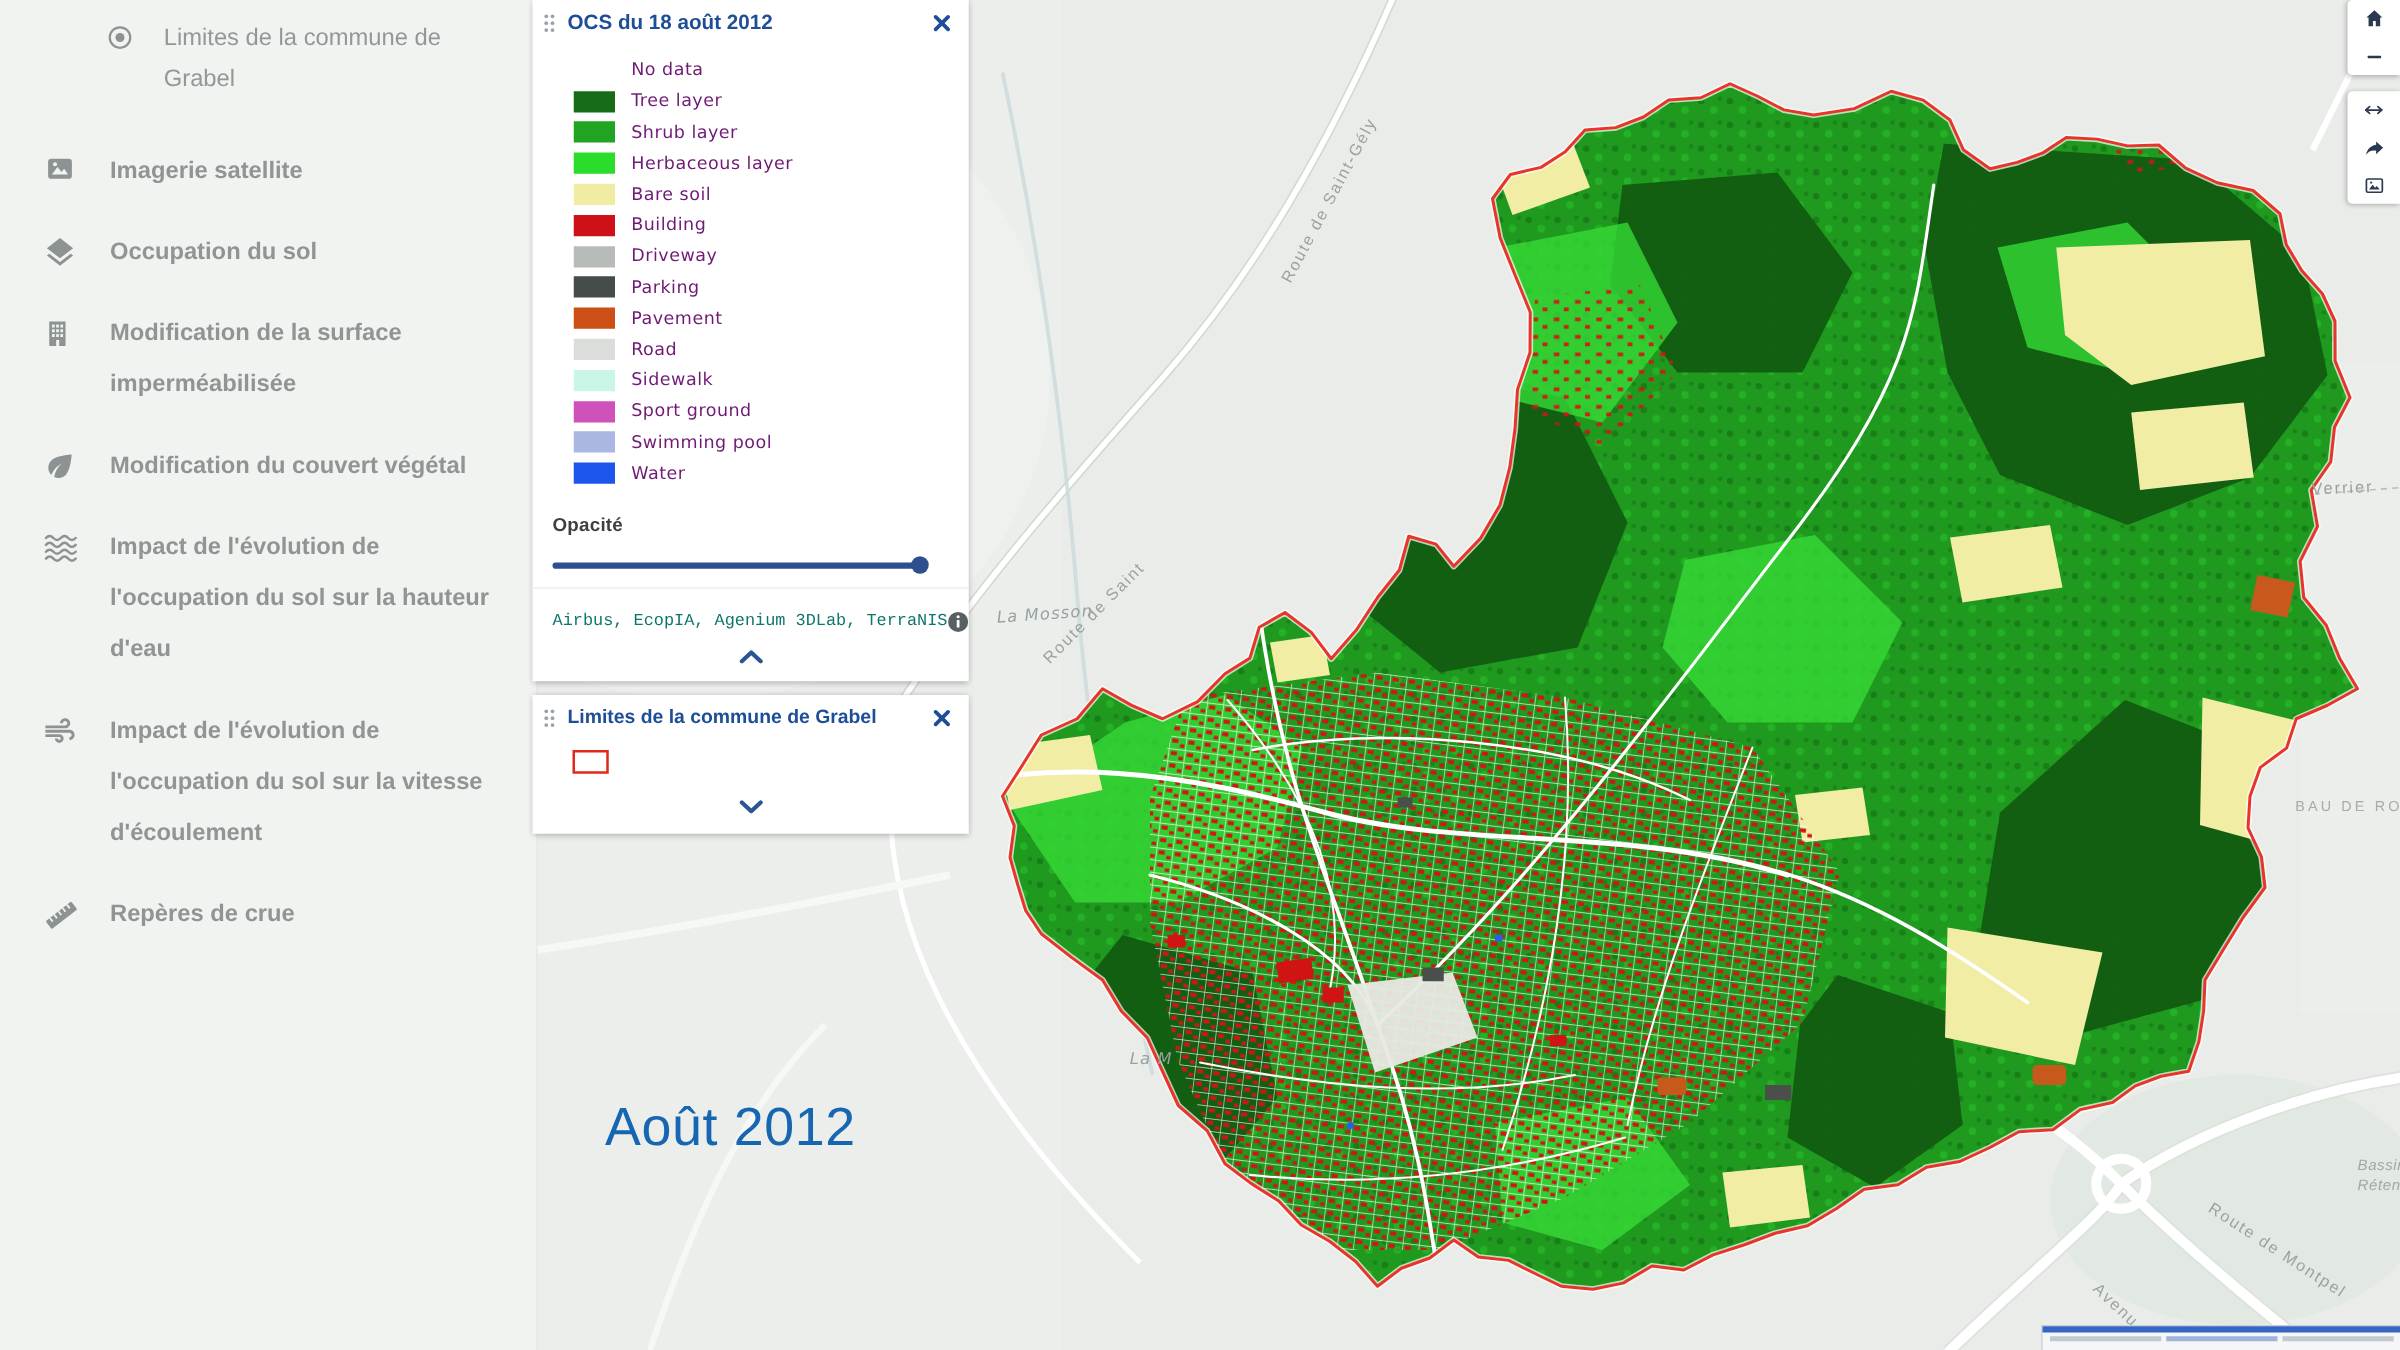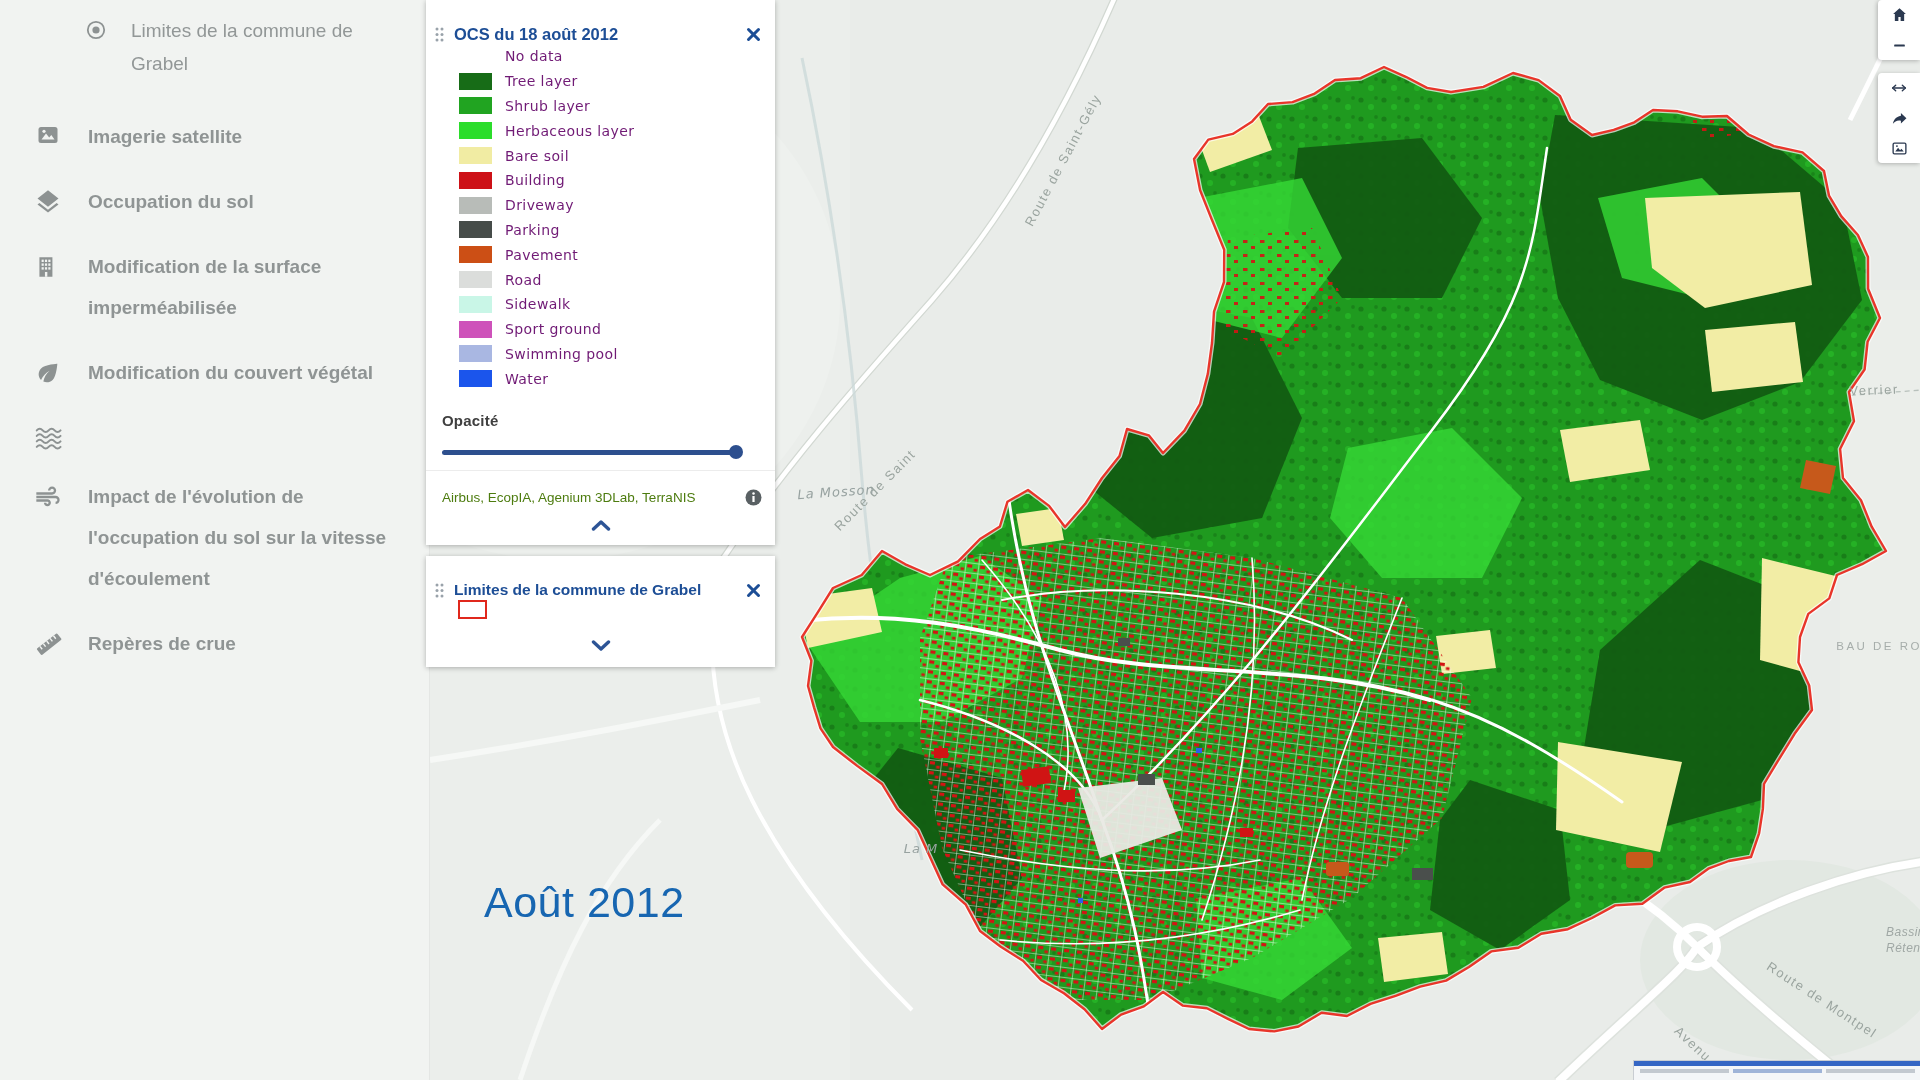--- a/index.html
+++ b/index.html
@@ -50,21 +50,21 @@
   .sb-item.radio{padding-left:85px;font-weight:400;color:#929797;line-height:33px;
                  margin-bottom:36px;}
   .sb-item.radio .sb-icon{width:22px;flex:0 0 22px;margin-top:5px;}
   .sb-item.radio .sb-label{max-width:250px;}
 
   
   .panel{position:absolute;left:426px;width:349px;background:#fff;
          box-shadow:0 1px 5px rgba(0,0,0,.28);}
   #panel-ocs{top:0;height:545px;}
   #panel-limites{top:556px;height:111px;}
-  .panel-header{display:flex;align-items:center;height:36px;padding:0 14px 0 9px;margin-top:16px;}
+  .panel-header{display:flex;align-items:center;height:36px;padding:0 14px 0 9px;}
   .panel-title{flex:1;color:#1d4e96;font-weight:bold;font-size:16.5px;padding-left:10px;
                white-space:nowrap;overflow:hidden;}
   #panel-limites .panel-title{font-size:15.5px;}
   .icon-btn{color:#1d4e96;cursor:pointer;display:flex;align-items:center;}
   .drag{color:#99a2aa;cursor:grab;display:flex;align-items:center;}
 
   .legend-list{position:absolute;top:44px;left:33px;right:8px;}
   .legend-row{display:flex;align-items:center;height:24.8px;}
   .legend-swatch{width:33px;height:17px;margin-right:13px;flex:0 0 33px;}
   .legend-label{font-family:"DejaVu Sans",sans-serif;font-size:14px;color:#701a75;
@@ -74,21 +74,21 @@
   .opacity-label{font-size:15px;font-weight:bold;color:#3f3f3f;letter-spacing:.2px;}
   .slider{position:relative;margin-top:16px;width:300px;height:14px;cursor:pointer;}
   .slider .track{position:absolute;top:5px;left:0;width:100%;height:5px;
                  background:#2d4f8e;border-radius:3px;}
   .slider .thumb{position:absolute;top:0;left:287px;width:14px;height:14px;
                  border-radius:50%;background:#2d4f8e;}
 
   .panel-divider{position:absolute;top:470px;left:0;right:0;height:1px;background:#ececec;}
   .attribution{position:absolute;top:489px;left:16px;right:13px;display:flex;
                align-items:center;}
-  .attribution .attr-text{flex:1;font-size:13.5px;color:#4d7c0f;white-space:nowrap;}
+  .attribution .attr-text{flex:1;font-size:13.5px;color:#0f766e;white-space:nowrap;font-family:Liberation Mono, monospace;}
   .chevron{position:absolute;left:0;right:0;display:flex;justify-content:center;
            cursor:pointer;}
   #panel-ocs .chevron{top:520px;}
   #panel-limites .chevron{top:84px;}
 
   .limites-swatch{position:absolute;top:44px;left:32px;width:25px;height:15px;
                   background:#fff;border:2.5px solid #e0281c;}
 </style>
 </head>
 <body>
@@ -349,20 +349,21 @@
       </div>
       <div class="sb-item">
         <span class="sb-icon">
           <svg width="30" height="28" viewBox="0 0 24 24" fill="none" stroke="currentColor" stroke-width="1.7" stroke-linecap="round">
             <path d="M1.5 5.5c1.7-1.9 3.4-1.9 5.1 0s3.4 1.9 5.1 0 3.4-1.9 5.1 0 3.4 1.9 5.1 0"></path>
             <path d="M1.5 10.2c1.7-1.9 3.4-1.9 5.1 0s3.4 1.9 5.1 0 3.4-1.9 5.1 0 3.4 1.9 5.1 0"></path>
             <path d="M1.5 14.9c1.7-1.9 3.4-1.9 5.1 0s3.4 1.9 5.1 0 3.4-1.9 5.1 0 3.4 1.9 5.1 0"></path>
             <path d="M1.5 19.6c1.7-1.9 3.4-1.9 5.1 0s3.4 1.9 5.1 0 3.4-1.9 5.1 0 3.4 1.9 5.1 0"></path>
           </svg>
         </span>
+        <span class="sb-label">Impact de l'évolution de l'occupation du sol sur la hauteur d'eau</span>
       </div>
       <div class="sb-item">
         <span class="sb-icon">
           <svg width="28" height="28" viewBox="0 0 24 24">
             <path fill="currentColor" d="M14.5 17c0 1.65-1.35 3-3 3s-3-1.35-3-3h2c0 .55.45 1 1 1s1-.45 1-1-.45-1-1-1H2v-2h9.5c1.65 0 3 1.35 3 3zM19 6.5C19 4.57 17.43 3 15.5 3S12 4.57 12 6.5h2c0-.83.67-1.5 1.5-1.5s1.5.67 1.5 1.5S16.33 8 15.5 8H2v2h13.5c1.93 0 3.5-1.57 3.5-3.5zm-.5 4.5H2v2h16.5c.83 0 1.5.67 1.5 1.5s-.67 1.5-1.5 1.5v2c1.93 0 3.5-1.57 3.5-3.5S20.43 11 18.5 11z"></path>
           </svg>
         </span>
         <span class="sb-label">Impact de l'évolution de l'occupation du sol sur la vitesse d'écoulement</span>
       </div>
       <div class="sb-item">

